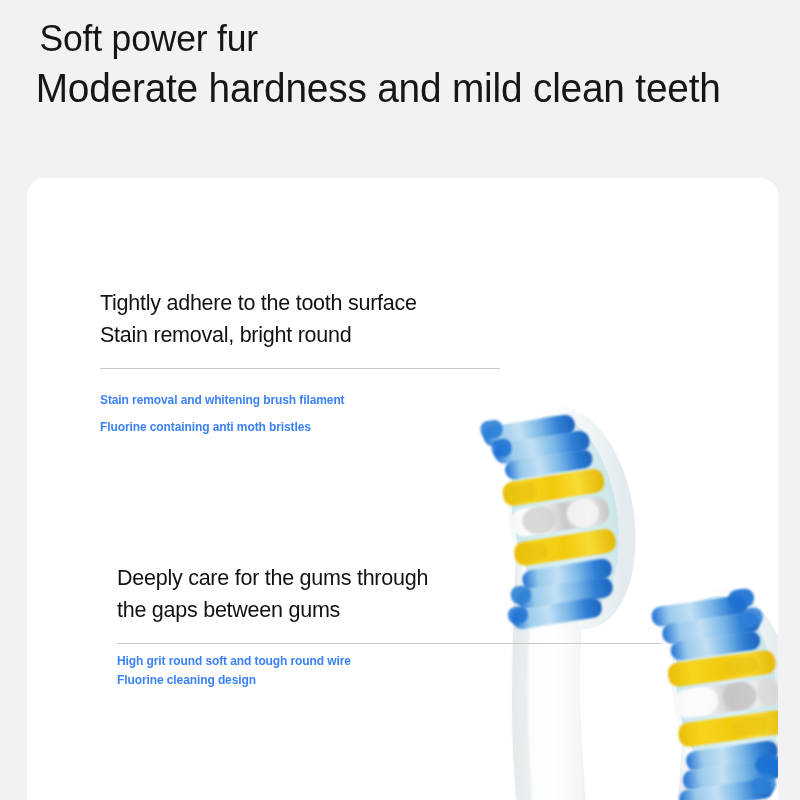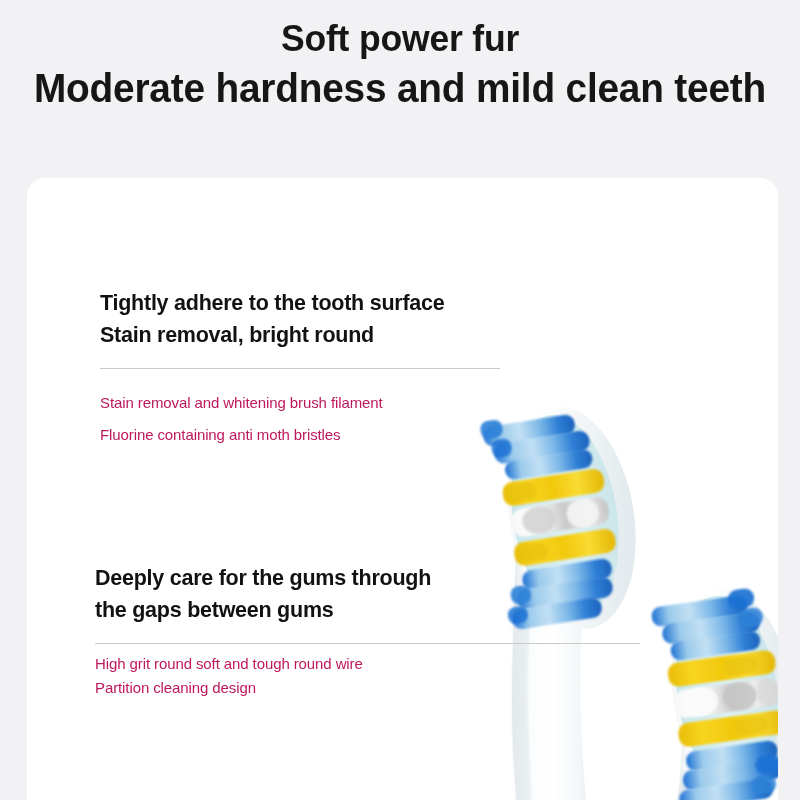--- a/index.html
+++ b/index.html
@@ -10,55 +10,56 @@
     background:#f2f2f4;
     font-family:"Liberation Sans", sans-serif;
     overflow:hidden;
   }
 
   #page { position:relative; width:800px; height:800px; background:#f2f2f4; }
 
   
   .headline {
     position:absolute; left:0; top:18px; width:800px;
-    text-align:center; color:#161616;
-    font-weight:700; line-height:1.16;
+    color:#161616;
+    font-weight:400; line-height:1.16;
     letter-spacing:-0.2px;
+    padding-left:24px;
   }
   .headline .l1 { display:block; font-size:37px; transform:scaleX(0.96); }
   .headline .l2 { display:block; font-size:40px; transform:scaleX(0.97); margin-top:4px; }
 
   
   .card {
     position:absolute; left:27px; top:178px;
     width:751px; height:640px;
     background:#ffffff;
     border-radius:18px 18px 0 0;
     overflow:hidden;
   }
 
   
   .block { position:absolute; }
   .block-1 { left:73px; top:110px; }
-  .block-2 { left:68px; top:385px; }
+  .block-2 { left:90px; top:385px; }
 
   .blk-title {
-    color:#121212; font-weight:700;
+    color:#121212; font-weight:400;
     font-size:21.5px; line-height:1.48;
     letter-spacing:-0.25px; white-space:nowrap;
   }
   .rule {
     height:1px; background:#c9c9c9; margin-top:16px;
   }
   .rule-1 { width:400px; }
   .rule-2 { width:545px; }
   .blk-sub {
     margin-top:22px;
-    color:#be185d; font-size:15px; line-height:1.62;
-    letter-spacing:-0.1px; white-space:nowrap;
+    color:#3b82f6; font-size:12px; line-height:1.62;
+    letter-spacing:-0.1px; white-space:nowrap;font-weight:bold;
   }
 
   
   .brushes { position:absolute; left:0; top:0; width:751px; height:640px; pointer-events:none; }
   .brushes svg { display:block; width:751px; height:640px; }
 </style>
 </head>
 <body>
 
 <div id="page">
@@ -219,17 +220,17 @@
       <div class="rule rule-1"></div>
       <div class="blk-sub">Stain removal and whitening brush filament</div>
       <div class="blk-sub" style="margin-top:8px">Fluorine containing anti moth bristles</div>
     </div>
 
     <div class="block block-2">
       <div class="blk-title">Deeply care for the gums through</div>
       <div class="blk-title">the gaps between gums</div>
       <div class="rule rule-2"></div>
       <div class="blk-sub" style="margin-top:8px">High grit round soft and tough round wire</div>
-      <div class="blk-sub" style="margin-top:0">Partition cleaning design</div>
+      <div class="blk-sub" style="margin-top:0">Fluorine cleaning design</div>
     </div>
 
   </div>
 </div>
 
 </body></html>

